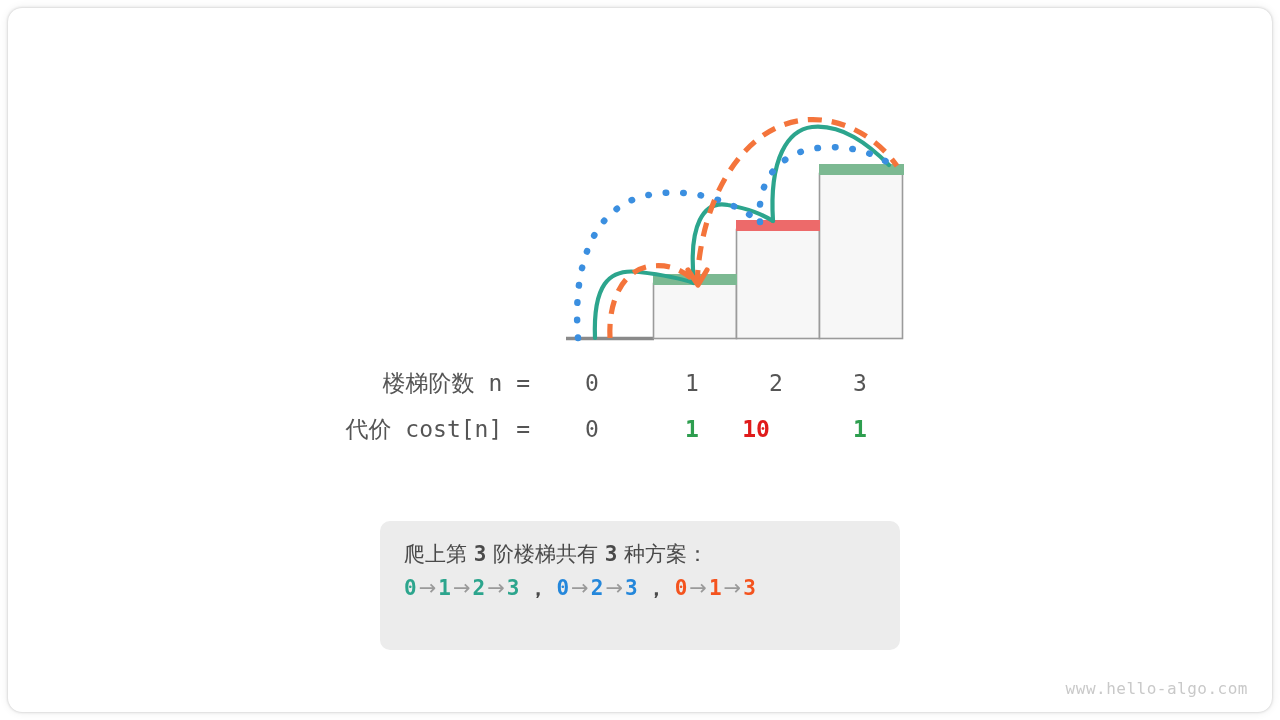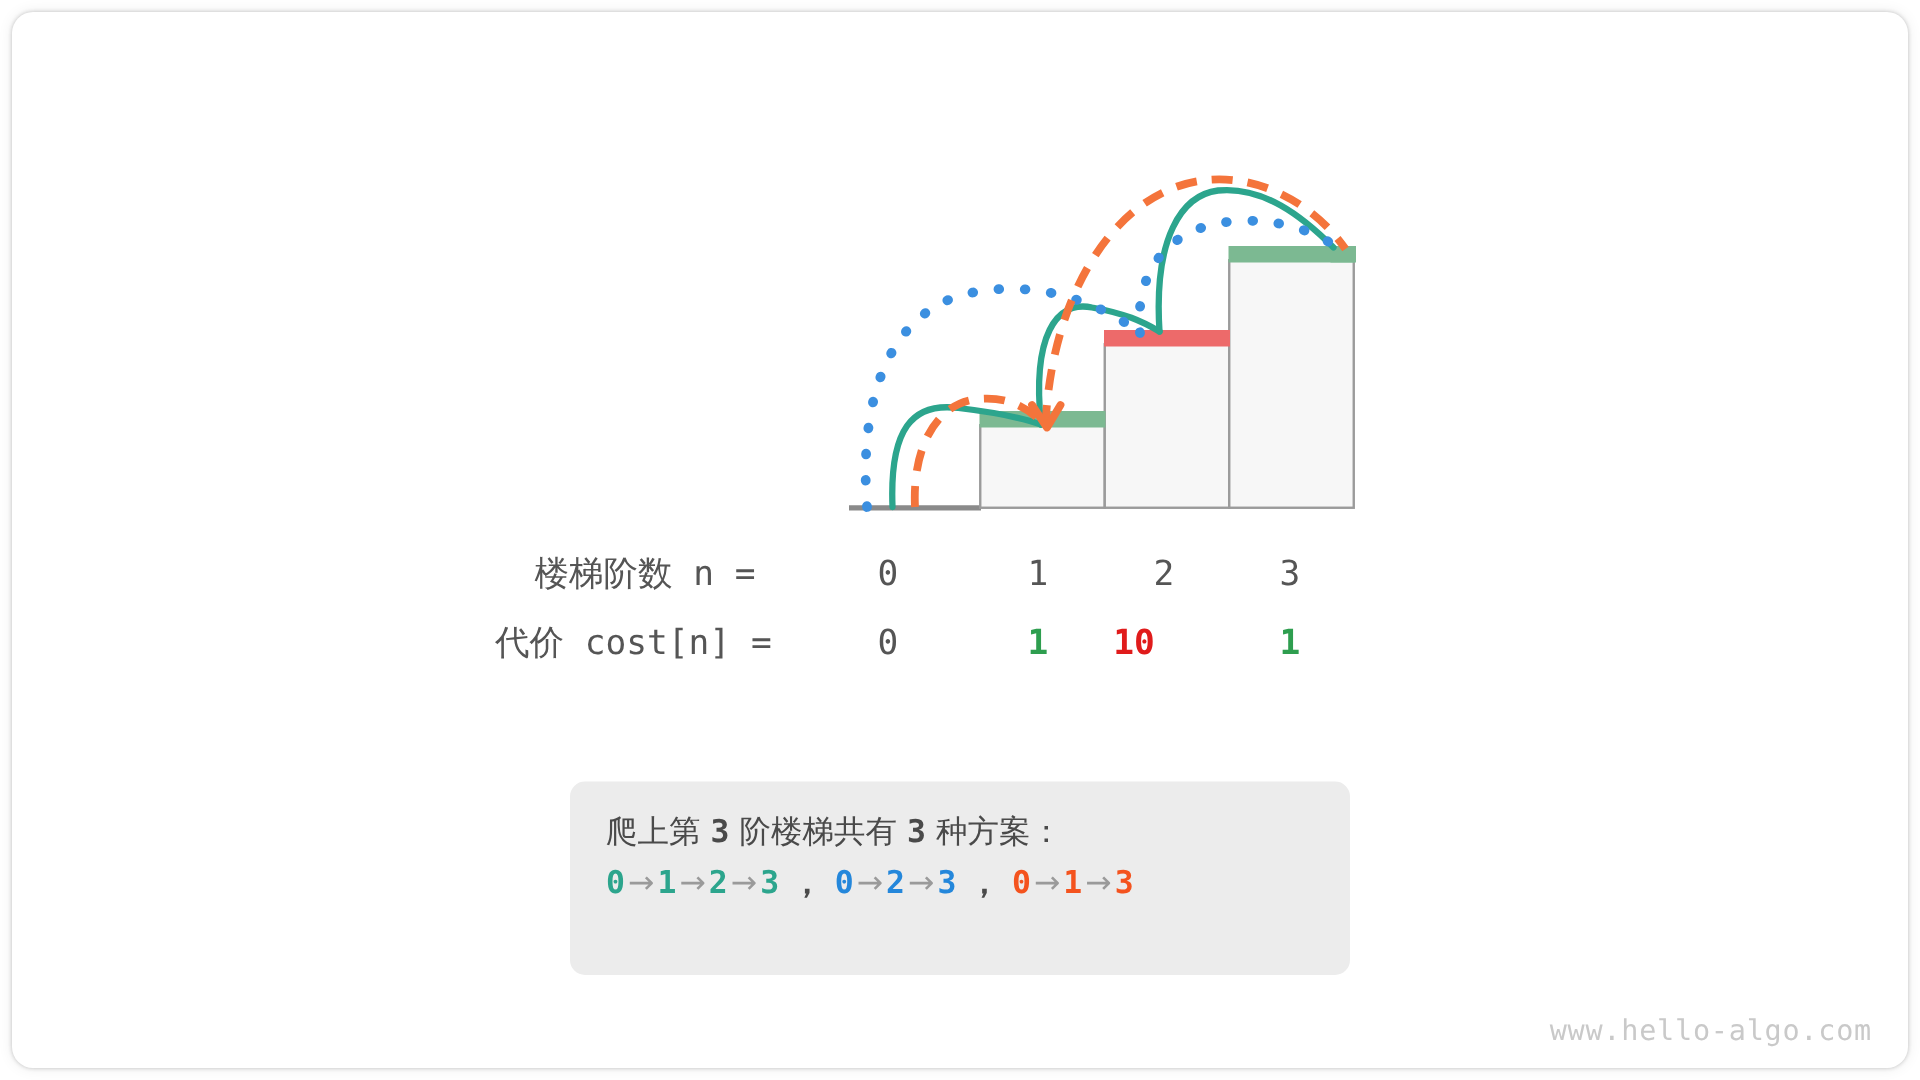--- a/index.html
+++ b/index.html
@@ -96,21 +96,21 @@
     font-weight: normal;
     padding: 0 2px;
   }
   .sep { color: #4a4a4a; padding: 0 8px; font-weight: bold; }
 
   #watermark {
     position: absolute;
     right: 32px;
     bottom: 22px;
     font-family: "DejaVu Sans Mono", "Liberation Mono", monospace;
-    font-size: 19px;
+    font-size: 16px;
     color: #c9c9c9;
     letter-spacing: 0.5px;
   }
 </style>
 </head>
 <body>
 
 <div id="canvas">
   <div id="frame"></div>
 
@@ -142,29 +142,29 @@
 
     <g fill="none" stroke="#f4743b" stroke-width="5.2" stroke-linecap="butt" stroke-dasharray="14 10">
       <path d="M 610 338 C 608 296 626 268 652 266 C 672 264 686 272 697 284"></path>
       <path d="M 697 284 C 700 212 730 150 776 128 C 822 106 872 130 897 166"></path>
 
       <path d="M 688 270 L 698 285 L 707 270" stroke-dasharray="none" stroke-width="5.2" stroke-linecap="round" stroke-linejoin="round"></path>
     </g>
   </svg>
 
   <div class="row" style="left:330px; top:366px; width:560px;">
-    <div class="row-label" style="right:auto; left:0; width:200px; text-align:center;">楼梯阶数 n =</div>
+    <div class="row-label" style="right:auto; left:0; width:200px; text-align:right;">楼梯阶数 n =</div>
     <div class="cell" style="left:232px;">0</div>
     <div class="cell" style="left:332px;">1</div>
     <div class="cell" style="left:416px;">2</div>
     <div class="cell" style="left:500px;">3</div>
   </div>
 
   <div class="row" style="left:330px; top:412px; width:560px;">
-    <div class="row-label" style="right:auto; left:0; width:200px; text-align:left;">代价 cost[n] =</div>
+    <div class="row-label" style="right:auto; left:0; width:200px; text-align:right;">代价 cost[n] =</div>
     <div class="cell" style="left:232px; color:#555555;">0</div>
     <div class="cell b" style="left:332px; color:#2e9e4f;">1</div>
     <div class="cell b" style="left:396px; color:#e01b1b;">10</div>
     <div class="cell b" style="left:500px; color:#2e9e4f;">1</div>
   </div>
 
   <div id="caption">
 
     <div class="cap-line">
       <span>爬上第 </span><span class="mono">3</span><span> 阶楼梯共有 </span><span class="mono">3</span><span> 种方案：</span>

